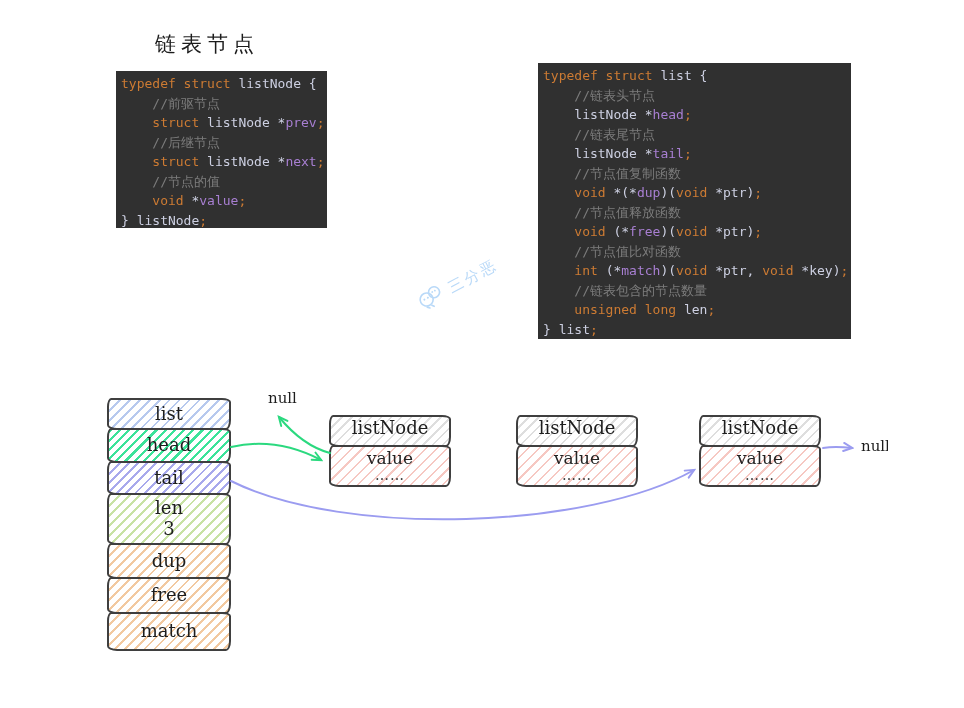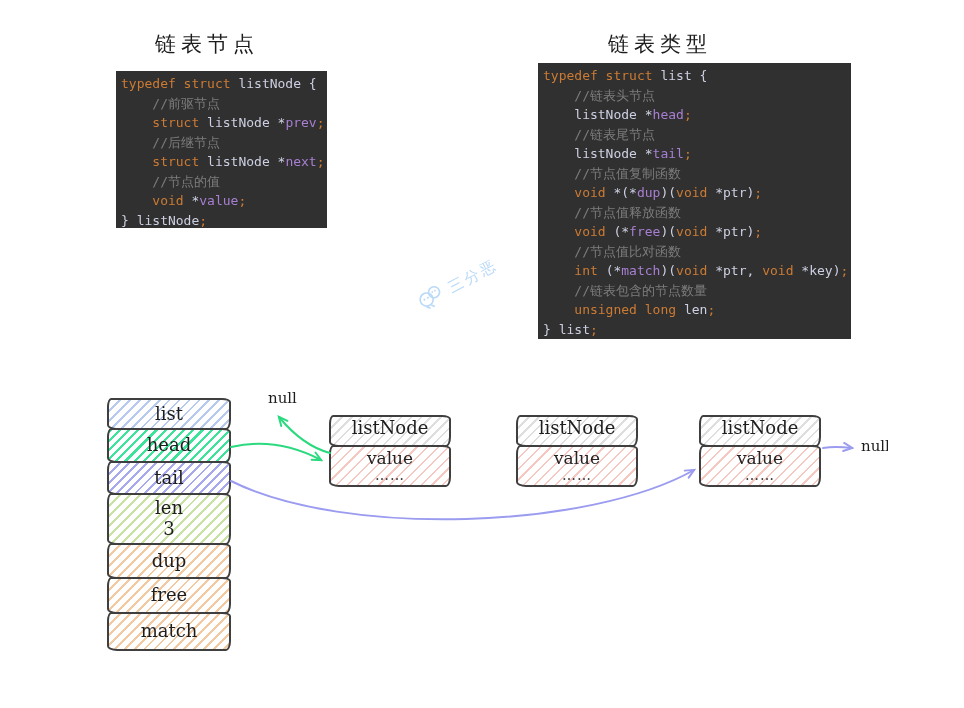--- a/index.html
+++ b/index.html
@@ -68,21 +68,20 @@
 
   
   .overlay{position:absolute;left:0;top:0;pointer-events:none;}
 </style>
 </head>
 <body>
 
 <div class="stage">
 
   <div class="title title-left">链表节点</div>
-  <div class="title title-right">链表类型</div>
 
   <pre class="code code-left"><div class="cl"><span class="tk-k">typedef struct </span><span class="tk-p">listNode {</span></div><div class="cl"><span class="tk-c">    //前驱节点</span></div><div class="cl"><span class="tk-k">    struct </span><span class="tk-p">listNode *</span><span class="tk-m">prev</span><span class="tk-k">;</span></div><div class="cl"><span class="tk-c">    //后继节点</span></div><div class="cl"><span class="tk-k">    struct </span><span class="tk-p">listNode *</span><span class="tk-m">next</span><span class="tk-k">;</span></div><div class="cl"><span class="tk-c">    //节点的值</span></div><div class="cl"><span class="tk-k">    void </span><span class="tk-p">*</span><span class="tk-m">value</span><span class="tk-k">;</span></div><div class="cl"><span class="tk-p">} listNode</span><span class="tk-k">;</span></div></pre>
   <pre class="code code-right"><div class="cl"><span class="tk-k">typedef struct </span><span class="tk-p">list {</span></div><div class="cl"><span class="tk-c">    //链表头节点</span></div><div class="cl"><span class="tk-p">    listNode *</span><span class="tk-m">head</span><span class="tk-k">;</span></div><div class="cl"><span class="tk-c">    //链表尾节点</span></div><div class="cl"><span class="tk-p">    listNode *</span><span class="tk-m">tail</span><span class="tk-k">;</span></div><div class="cl"><span class="tk-c">    //节点值复制函数</span></div><div class="cl"><span class="tk-k">    void </span><span class="tk-p">*(*</span><span class="tk-m">dup</span><span class="tk-p">)(</span><span class="tk-k">void</span><span class="tk-p"> *ptr)</span><span class="tk-k">;</span></div><div class="cl"><span class="tk-c">    //节点值释放函数</span></div><div class="cl"><span class="tk-k">    void </span><span class="tk-p">(*</span><span class="tk-m">free</span><span class="tk-p">)(</span><span class="tk-k">void</span><span class="tk-p"> *ptr)</span><span class="tk-k">;</span></div><div class="cl"><span class="tk-c">    //节点值比对函数</span></div><div class="cl"><span class="tk-k">    int </span><span class="tk-p">(*</span><span class="tk-m">match</span><span class="tk-p">)(</span><span class="tk-k">void</span><span class="tk-p"> *ptr, </span><span class="tk-k">void</span><span class="tk-p"> *key)</span><span class="tk-k">;</span></div><div class="cl"><span class="tk-c">    //链表包含的节点数量</span></div><div class="cl"><span class="tk-k">    unsigned long </span><span class="tk-p">len</span><span class="tk-k">;</span></div><div class="cl"><span class="tk-p">} list</span><span class="tk-k">;</span></div></pre>
 
   <div class="watermark">
     <span>
       <svg width="30" height="24" viewBox="0 0 30 24">
         <g fill="none" stroke="#b9d9f8" stroke-width="1.6" stroke-linecap="round">
           <circle cx="9" cy="13" r="6.5"></circle>
           <circle cx="19" cy="10" r="5.5"></circle>

